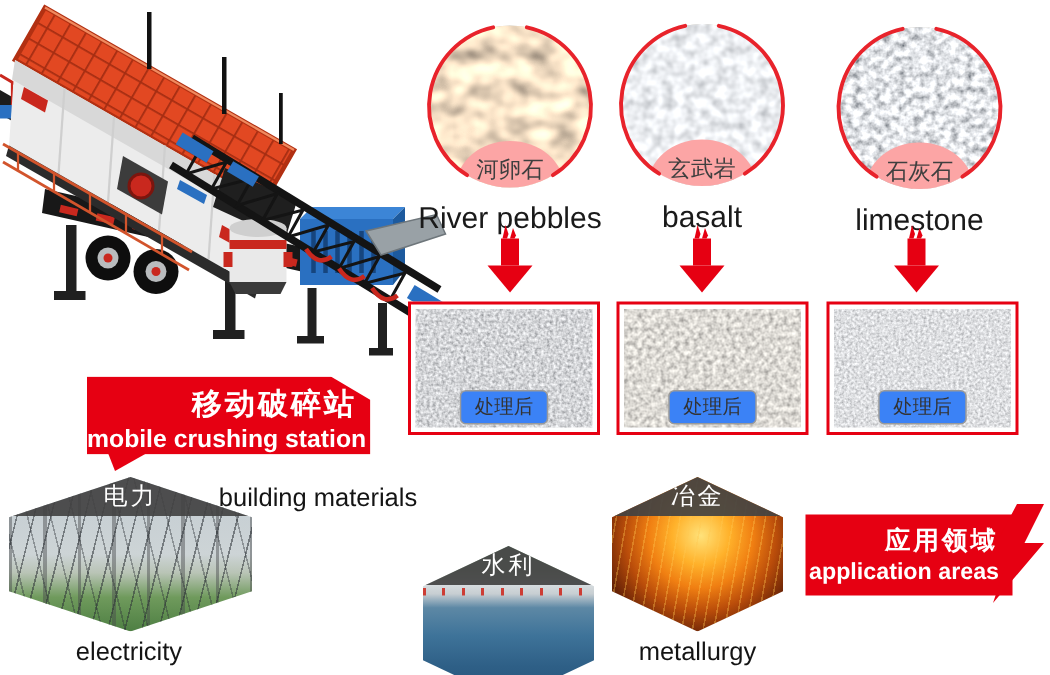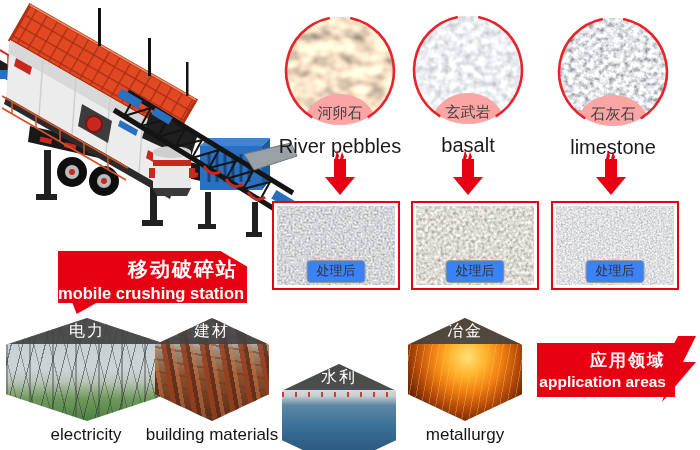--- a/index.html
+++ b/index.html
@@ -305,23 +305,20 @@
   </div>
   <div class="tail1"></div>
 
   <div class="app" style="left:6px">
     <div class="hex bg-electricity">
       <div class="hex-band">电力</div>
     </div>
     <div class="en">electricity</div>
   </div>
   <div class="app" style="left:132px">
-    <div class="hex bg-building">
-      <div class="hex-band">建材</div>
-    </div>
     <div class="en">building materials</div>
   </div>
   <div class="app" style="left:259px">
     <div class="hex bg-water">
       <div class="hex-band">水利</div>
     </div>
     <div class="en">water conservancy</div>
   </div>
   <div class="app" style="left:385px">
     <div class="hex bg-metal">

